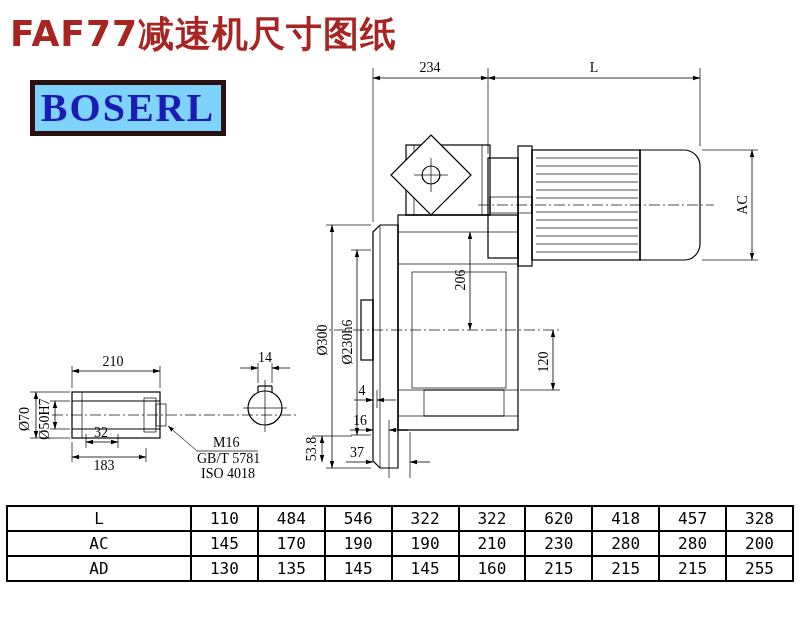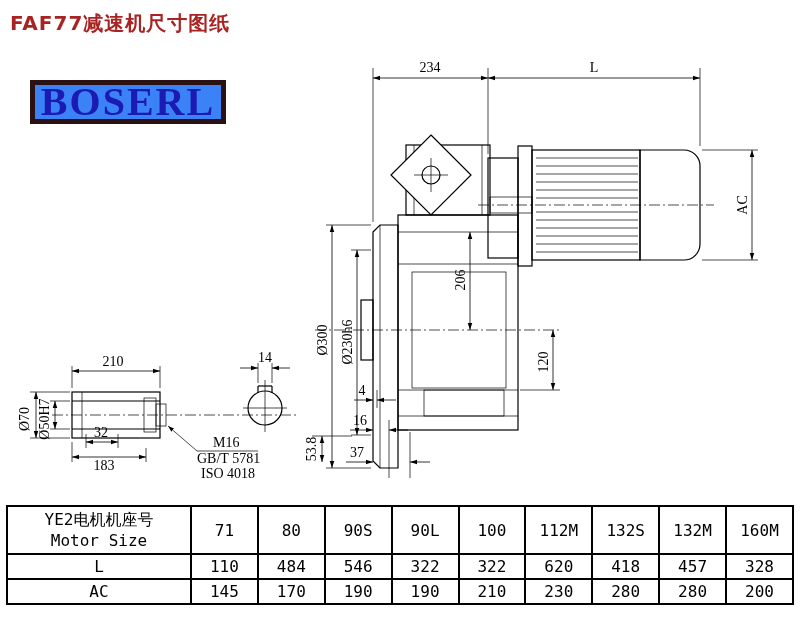--- a/index.html
+++ b/index.html
@@ -1,20 +1,20 @@
 <!DOCTYPE html>
 <html><head>
 <meta charset="utf-8">
 <style>
   *{margin:0;padding:0;box-sizing:border-box}
   html,body{width:800px;height:633px;background:#fff;overflow:hidden;position:relative;
     font-family:"DejaVu Sans",sans-serif;color:#000}
-  .title{position:absolute;left:10px;top:10px;font-size:20px;font-weight:bold;
+  .title{position:absolute;left:10px;top:10px;font-size:36px;font-weight:bold;
     color:#a82422;letter-spacing:1px;font-family:"DejaVu Sans",sans-serif}
-  .logo{position:absolute;left:30px;top:80px;width:196px;height:44px;background:#3b82f6;
+  .logo{position:absolute;left:30px;top:80px;width:196px;height:56px;background:#7dd3fc;
     border:5px solid #2b1111;display:flex;align-items:center;justify-content:center}
   .logo span{font-family:"Liberation Serif",serif;font-size:40px;font-weight:bold;
     color:#1b1bb3;letter-spacing:2px;line-height:1}
   svg.drawing{position:absolute;left:0;top:50px}
   svg text{font-family:"Liberation Serif",serif;font-size:14px;fill:#000;stroke:none}
   svg .shape{stroke:#000;fill:none;stroke-width:1.2}
   svg .thin{stroke:#000;fill:none;stroke-width:0.7}
   svg .dimline{stroke:#000;fill:none;stroke-width:0.8}
   svg .cl{stroke:#000;fill:none;stroke-width:0.7;stroke-dasharray:11 3 2 3}
   table.size-table{position:absolute;left:6px;top:505px;width:788px;border-collapse:collapse;
@@ -191,35 +191,20 @@
     <text x="201" y="428">ISO 4018</text>
   </g>
 </svg>
 
 <table class="size-table">
   <colgroup>
       <col class="first">
       <col span="9">
     </colgroup>
   <tbody>
-    <tr class="hdr">
-      <th>
-        <div>YE2电机机座号</div>
-        <div>Motor Size</div>
-      </th>
-      <th>71</th>
-      <th>80</th>
-      <th>90S</th>
-      <th>90L</th>
-      <th>100</th>
-      <th>112M</th>
-      <th>132S</th>
-      <th>132M</th>
-      <th>160M</th>
-    </tr>
     <tr>
       <td>L</td>
       <td>110</td>
       <td>484</td>
       <td>546</td>
       <td>322</td>
       <td>322</td>
       <td>620</td>
       <td>418</td>
       <td>457</td>
@@ -230,14 +215,26 @@
       <td>145</td>
       <td>170</td>
       <td>190</td>
       <td>190</td>
       <td>210</td>
       <td>230</td>
       <td>280</td>
       <td>280</td>
       <td>200</td>
     </tr>
+    <tr>
+      <td>AD</td>
+      <td>130</td>
+      <td>135</td>
+      <td>145</td>
+      <td>145</td>
+      <td>160</td>
+      <td>215</td>
+      <td>215</td>
+      <td>215</td>
+      <td>255</td>
+    </tr>
   </tbody>
 </table>
 
 </body></html>

